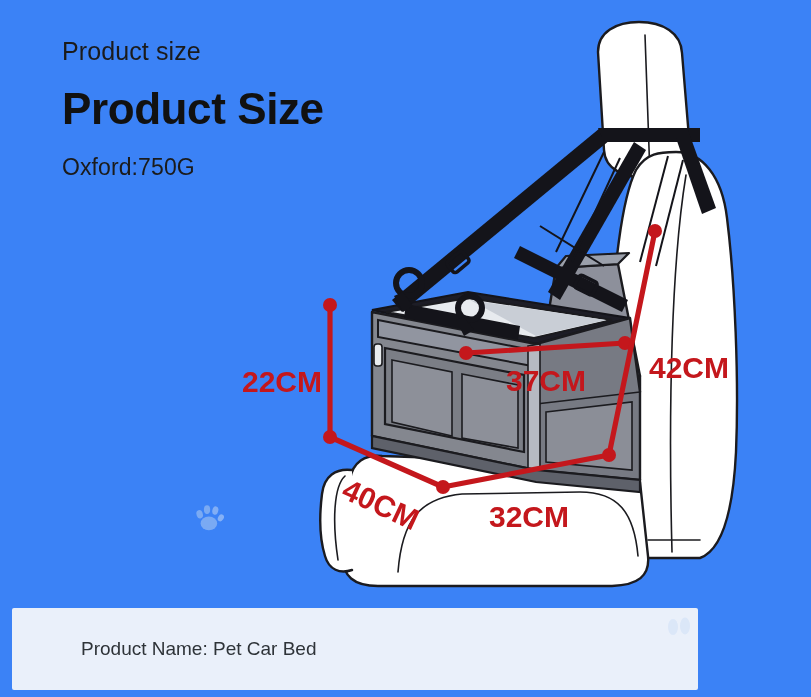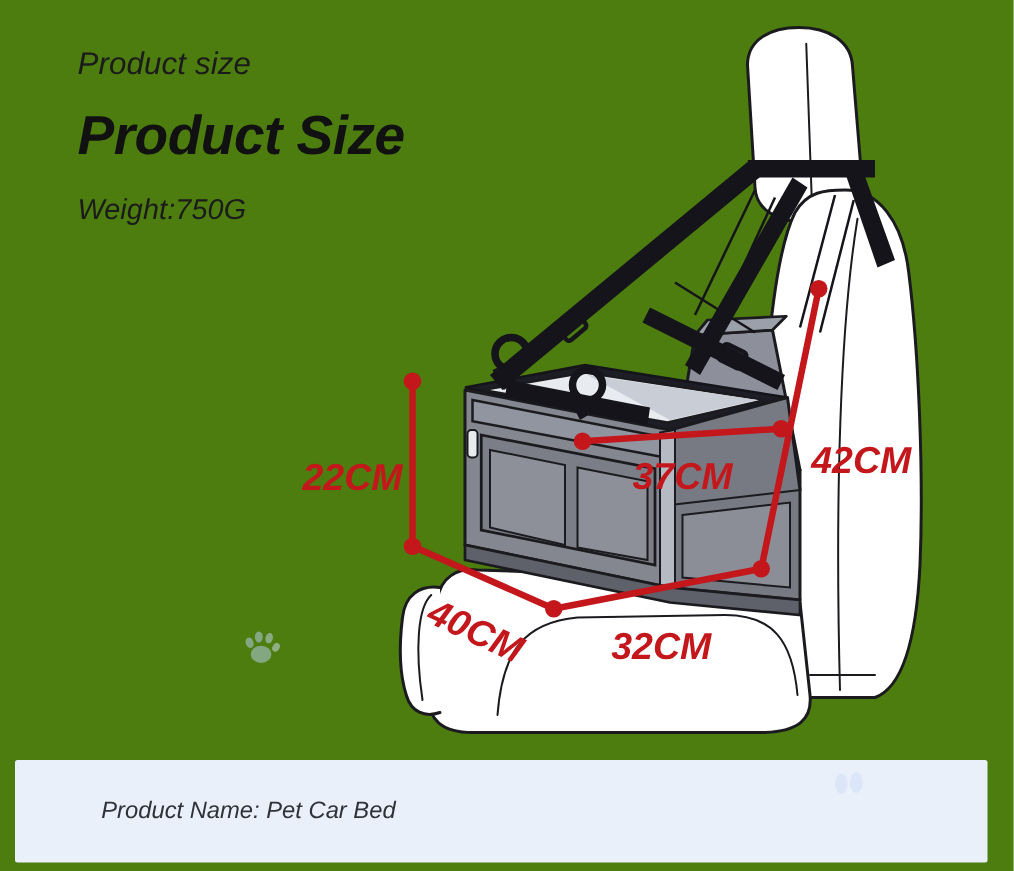--- a/index.html
+++ b/index.html
@@ -12,22 +12,21 @@
     height: 697px;
     position: relative;
     overflow: hidden;
     font-family: "Liberation Sans", sans-serif;
     -webkit-font-smoothing: antialiased;
   }
 
   #stage {
     position: absolute;
     inset: 0;
-    background: #4d7c0f;
-    font-style: italic;
+    background: #3b82f6;
   }
 
   
   .heading-block {
     position: absolute;
     left: 62px;
     top: 38px;
     width: 420px;
   }
   .eyebrow {
@@ -70,21 +69,21 @@
     font-family: "Liberation Sans", sans-serif;
     font-weight: 700;
     fill: #c4171c;
   }
 
   
   .footer {
     position: absolute;
     left: 12px;
     top: 608px;
-    width: 778px;
+    width: 686px;
     height: 82px;
     background: #eaf0fa;
     border-radius: 2px;
     overflow: hidden;
   }
   .footer-inner {
     position: absolute;
     inset: 0;
     display: flex;
     align-items: center;
@@ -109,21 +108,21 @@
   }
 </style>
 </head>
 <body>
 
 <div id="stage">
 
   <div class="heading-block">
     <div class="eyebrow">Product size</div>
     <div class="bigtitle">Product Size</div>
-    <div class="weight">Weight:750G</div>
+    <div class="weight">Oxford:750G</div>
   </div>
 
   <svg id="illo" viewBox="0 0 811 620">
 
     <defs>
       <style>
         .ink   { fill:none; stroke:#1b1b1f; stroke-width:2.4; stroke-linejoin:round; stroke-linecap:round; }
         .ink-t { fill:none; stroke:#1b1b1f; stroke-width:1.6; stroke-linejoin:round; stroke-linecap:round; }
         .seat  { fill:#ffffff; }
         .strap { fill:#14141a; }

